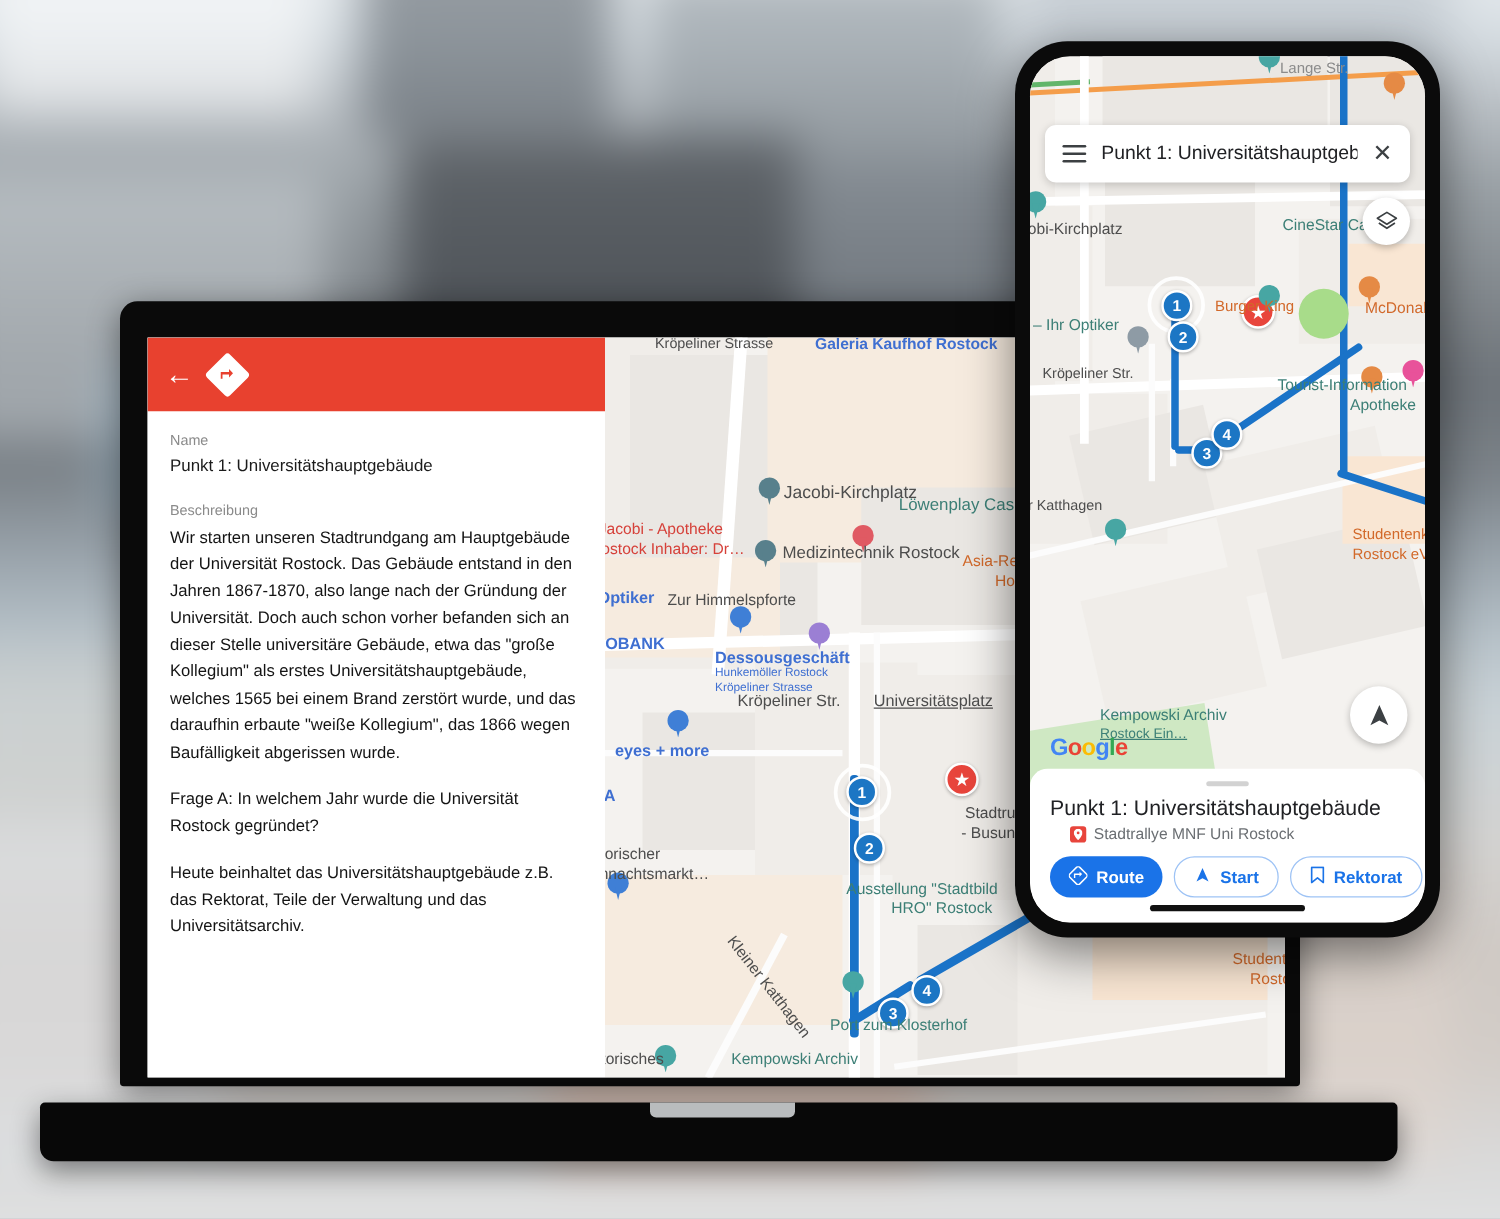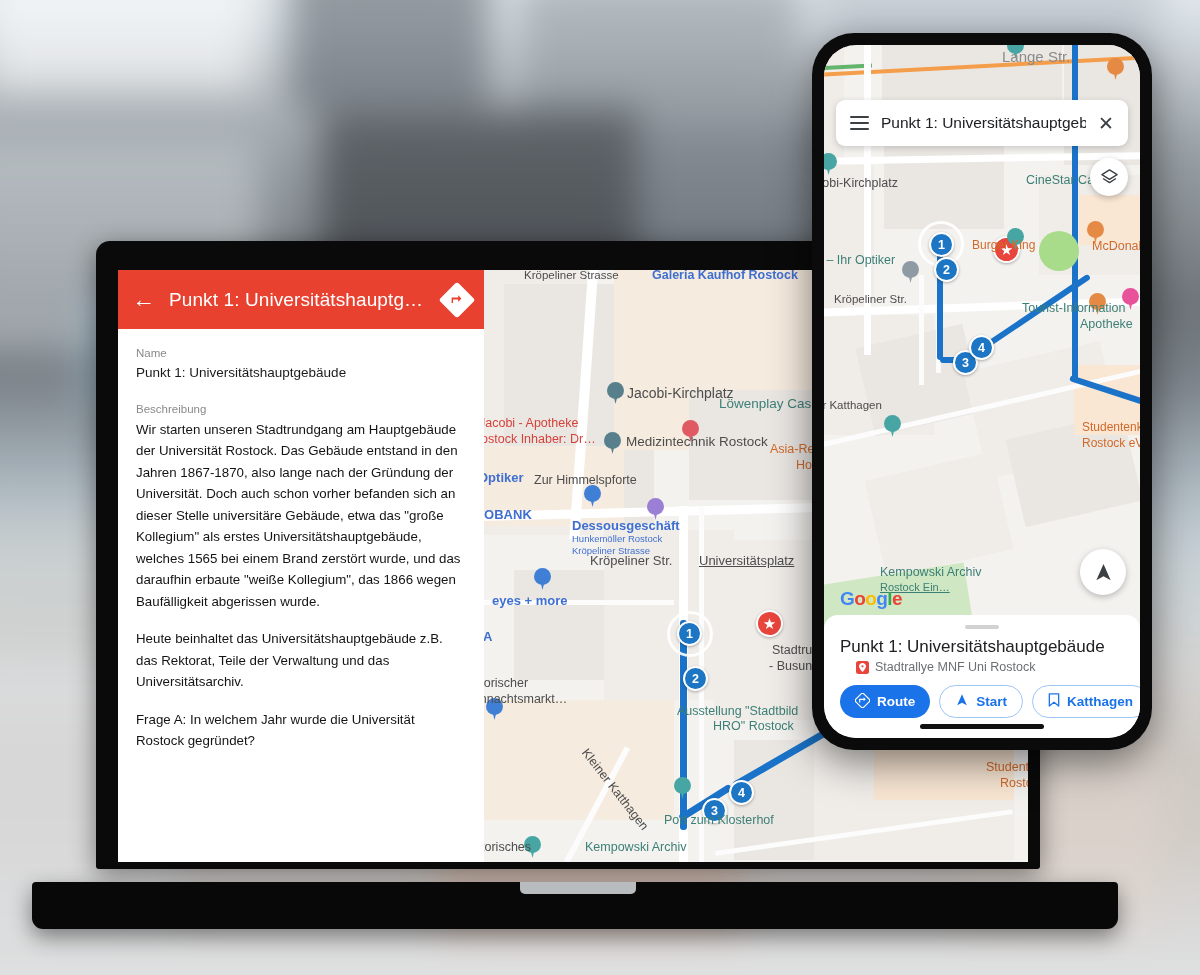--- a/index.html
+++ b/index.html
@@ -340,37 +340,36 @@
         <div class="maplbl street" style="left:-12px;top:570px;font-size:12.5px;">istorisches</div>
         <div class="maplbl poi" style="left:101px;top:570px;font-size:12.5px;">Kempowski Archiv</div>
         <div class="maplbl food" style="left:502px;top:490px;font-size:12.5px;">Studentenkeller</div>
         <div class="maplbl food" style="left:516px;top:506px;font-size:12.5px;">Rostock eV</div>
 
       </div>
 
       <div id="detail-panel">
         <div id="detail-header">
           <span class="back">←</span>
-          <span class="title">Punkt 1: Universitätshauptg…</span>
           <span class="dir-diamond">
             <span class="dm"></span>
             <svg width="14" height="14" viewBox="0 0 14 14">
               <path d="M3 10 L3 6.6 L8.2 6.6 L8.2 9 L11.4 5.6 L8.2 2.2 L8.2 4.6 L1.6 4.6 L1.6 10 Z" fill="#e8412f"></path>
             </svg>
           </span>
         </div>
         <div id="detail-body">
           <div class="field-label">Name</div>
           <div class="field-value">Punkt 1: Universitätshauptgebäude</div>
           <div class="spacer-16"></div>
           <div class="field-label">Beschreibung</div>
           <div class="desc">
             <p>Wir starten unseren Stadtrundgang am Hauptgebäude der Universität Rostock. Das Gebäude entstand in den Jahren 1867-1870, also lange nach der Gründung der Universität. Doch auch schon vorher befanden sich an dieser Stelle universitäre Gebäude, etwa das "große Kollegium" als erstes Universitätshauptgebäude, welches 1565 bei einem Brand zerstört wurde, und das daraufhin erbaute "weiße Kollegium", das 1866 wegen Baufälligkeit abgerissen wurde.</p>
+            <p>Frage A: In welchem Jahr wurde die Universität Rostock gegründet?</p>
             <p>Heute beinhaltet das Universitätshauptgebäude z.B. das Rektorat, Teile der Verwaltung und das Universitätsarchiv.</p>
-            <p>Frage A: In welchem Jahr wurde die Universität Rostock gegründet?</p>
           </div>
         </div>
       </div>
 
     </div>
   </div>
 
   <div id="laptop-base"></div>
   <div id="laptop-notch"></div>
 
@@ -455,21 +454,21 @@
         </div>
         <div class="pin" style="left:60px;top:370px;">
           <div class="head" style="background:#47a6a3;"></div>
             <div class="tip" style="background:#47a6a3;"></div>
         </div>
         <div class="pin" style="left:-4px;top:108px;">
           <div class="head" style="background:#47a6a3;"></div>
             <div class="tip" style="background:#47a6a3;"></div>
         </div>
 
-        <div class="maplbl street" style="left:178px;top:3px;font-size:15px;color:#8b8b8b;">Lange Str.</div>
+        <div class="maplbl street" style="left:200px;top:3px;font-size:12px;color:#8b8b8b;">Lange Str.</div>
         <div class="maplbl street" style="left:-8px;top:131px;font-size:12.5px;">cobi-Kirchplatz</div>
         <div class="maplbl poi" style="left:202px;top:128px;font-size:12.5px;">CineStar Capitol</div>
         <div class="maplbl food" style="left:148px;top:194px;font-size:12px;">Burger King</div>
         <div class="maplbl food" style="left:268px;top:194px;font-size:12.5px;">McDonald</div>
         <div class="maplbl poi" style="left:-8px;top:208px;font-size:12.5px;">n – Ihr Optiker</div>
         <div class="maplbl street" style="left:10px;top:248px;font-size:11.5px;">Kröpeliner Str.</div>
         <div class="maplbl poi" style="left:198px;top:256px;font-size:12.5px;">Tourist-Information</div>
         <div class="maplbl poi" style="left:256px;top:272px;font-size:12.5px;">Apotheke</div>
         <div class="maplbl street" style="left:-8px;top:354px;font-size:11.5px;">er Katthagen</div>
         <div class="maplbl food" style="left:258px;top:376px;font-size:12px;">Studentenke</div>
@@ -535,21 +534,21 @@
                 </svg>
             </span>
             <span>Start</span>
           </div>
           <div class="pill ghost">
             <span>
               <svg width="12" height="14" viewBox="0 0 12 15">
                   <path d="M1 1 H11 V14 L6 10 L1 14 Z" fill="none" stroke="#1a73e8" stroke-width="1.4" stroke-linejoin="round"></path>
                 </svg>
             </span>
-            <span>Katthagen</span>
+            <span>Rektorat</span>
           </div>
 
         </div>
       </div>
 
       <div id="homebar"></div>
     </div>
   </div>
 
 </div>

